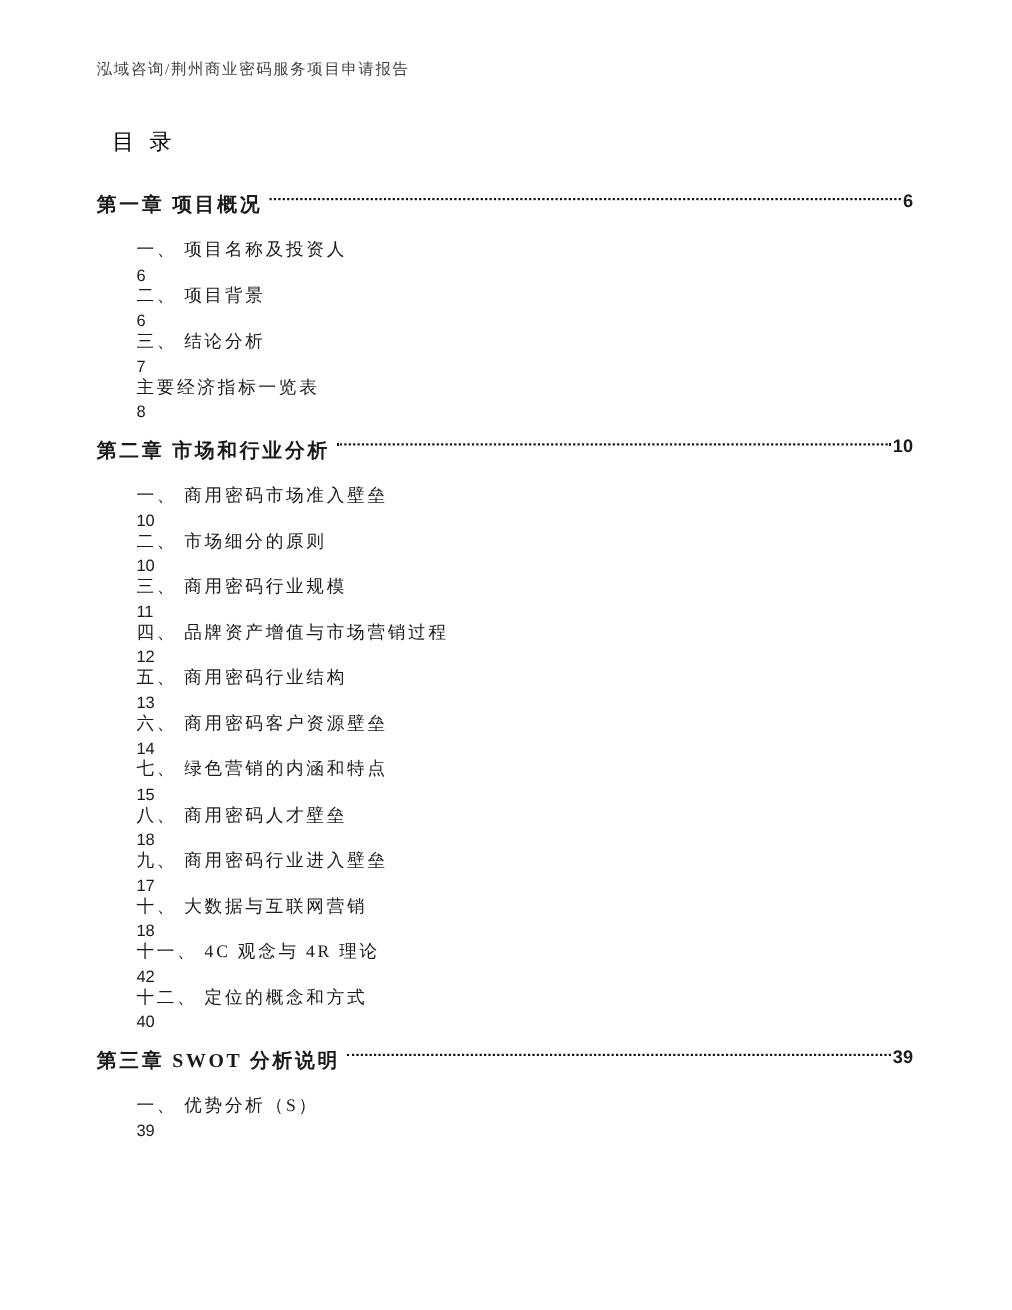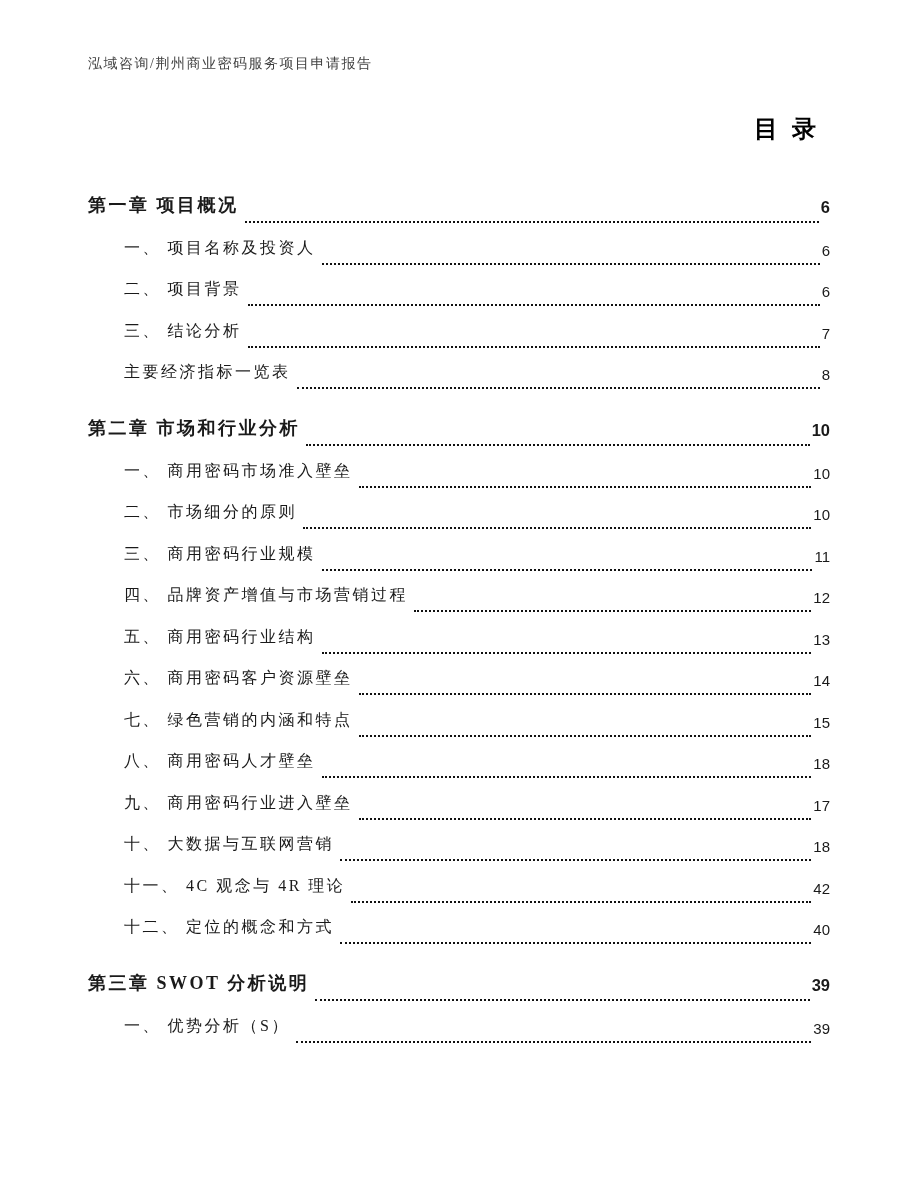--- a/index.html
+++ b/index.html
@@ -22,44 +22,45 @@
   .doc-header {
     font-size: 14px;
     line-height: 20px;
     color: #3f3f3f;
     letter-spacing: 1.5px;
   }
   .doc-title {
     margin: 34px 0 0 0;
     height: 42px;
     line-height: 42px;
-    text-align: right;
-    font-size: 24px;
-    font-weight: bold;
+    text-align: left;
+    font-size: 20px;
+    font-weight: normal;
     letter-spacing: 14px;
     padding-left: 14px; 
     color: #000000;
   }
   .toc {
     margin-top: 24px;
   }
   .toc-row {
     display: flex;
-    align-items: flex-end;
+    align-items: flex-start;
   }
   .toc-row.chapter {
     height: 43px;
     margin-top: 14px;
     font-weight: bold;
     font-size: 18px;
   }
   .toc-row.item {
     height: 41.5px;
     font-size: 16px;
     padding-left: 36px;
+    flex-direction: column;
   }
   .entry-label {
     white-space: pre;
     letter-spacing: 2.5px;
     flex: 0 0 auto;
   }
   .leader {
     flex: 1 1 auto;
     border-bottom: 2px dotted #111111;
     margin: 0 2px 0 6px;

